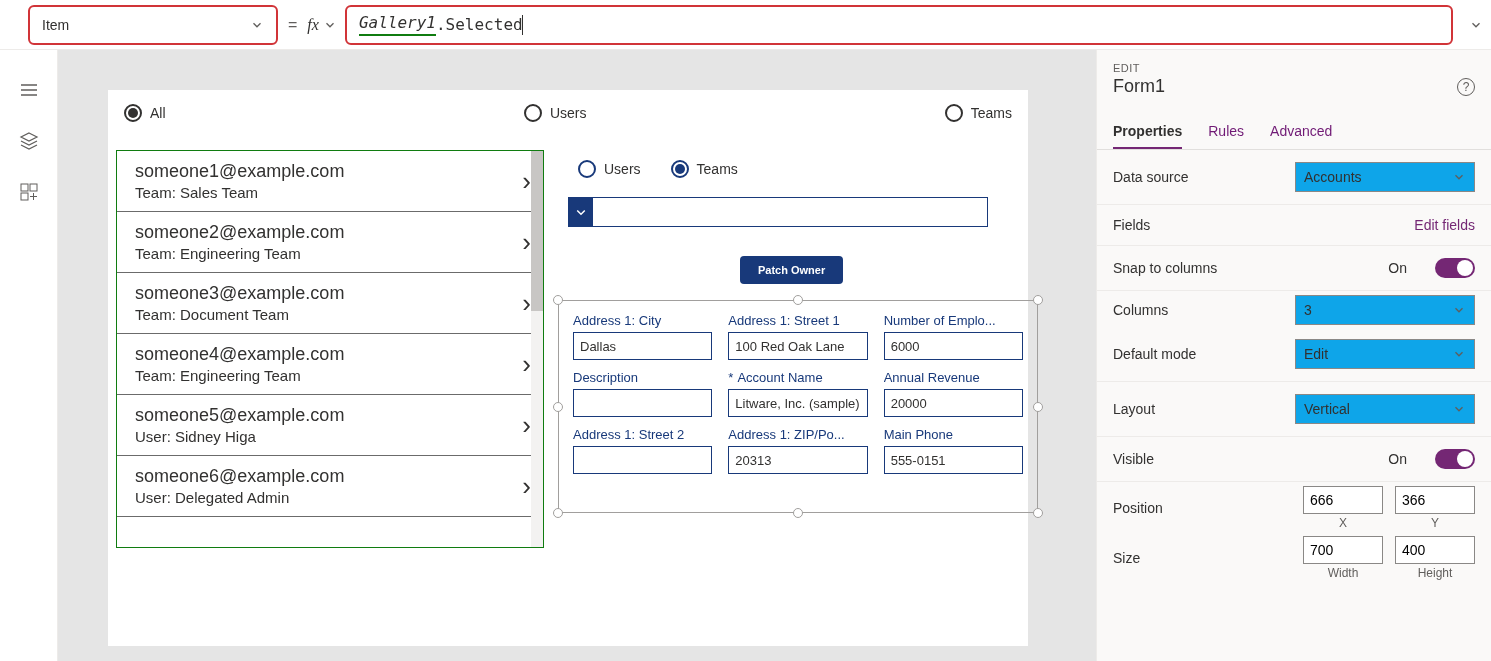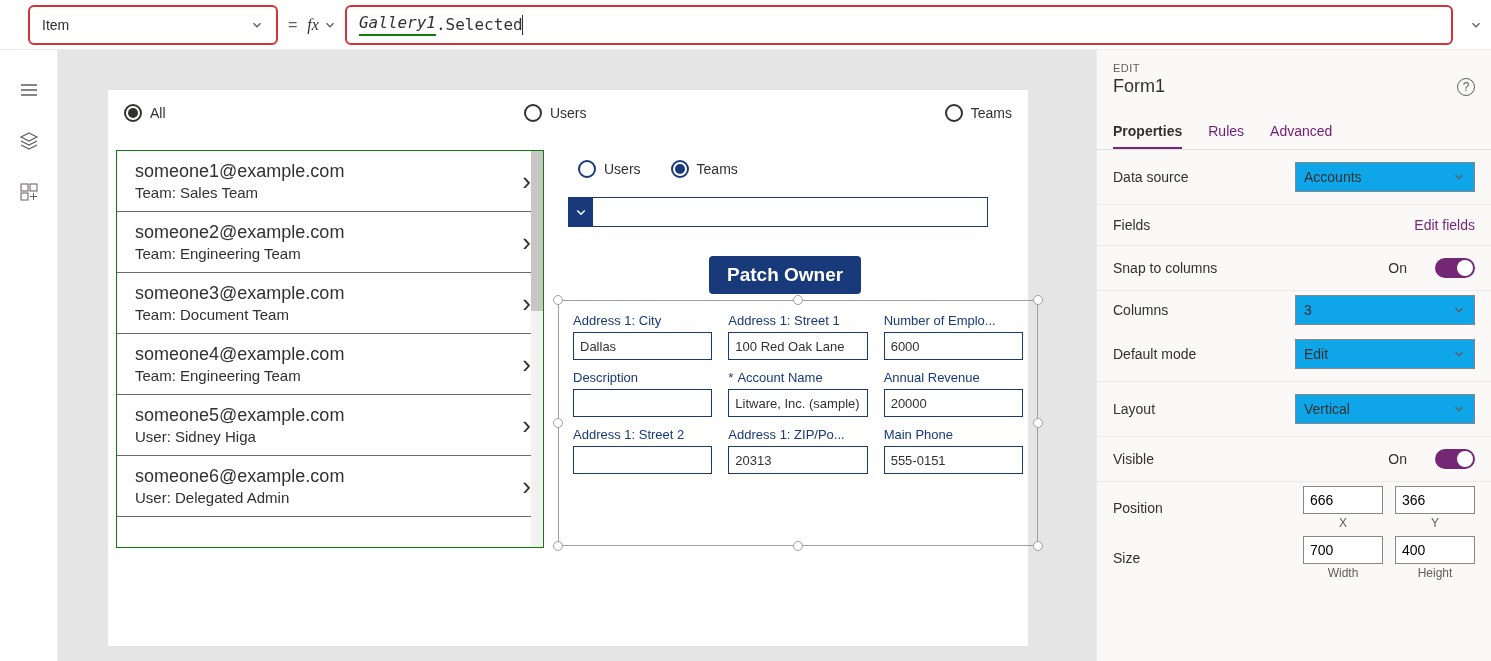--- a/index.html
+++ b/index.html
@@ -43,23 +43,23 @@
 
 .scrollbar-fake { position:absolute; right:0; top:0; width:12px; height:100%; background:#f3f2f1; }
 .scroll-thumb { position:absolute; right:0; top:0; width:12px; height:160px; background:#c8c6c4; }
 
 .form-radios { position:absolute; left:470px; top:140px; display:flex; gap:30px; align-items:center;}
 .combo { position:absolute; left:460px; top:175px; width:420px; height:30px; border:1px solid #18397a; display:flex; align-items:center; }
 .combo-text { flex:1; padding:0 10px; font-size:14px; color:#323130; }
 .combo-text span { background:#a6c7ff; padding:1px 2px;}
 .combo-btn { width:24px; height:100%; background:#18397a; color:#fff; display:flex; align-items:center; justify-content:center; }
 
-.patch-btn { position:absolute; left:601px; top:240px; background:#18397a; color:#fff; padding:8px 18px; border-radius:4px; font-weight:600; font-size:19px; cursor:pointer; }
-
-.form { position:absolute; left:450px; top:282px; width:480px; height:246px; border:1px solid #a19f9d; padding:12px 14px; }
+.patch-btn { position:absolute; left:632px; top:240px; background:#18397a; color:#fff; padding:8px 18px; border-radius:4px; font-weight:600; font-size:11px; cursor:pointer; }
+
+.form { position:absolute; left:450px; top:282px; width:480px; height:213px; border:1px solid #a19f9d; padding:12px 14px; }
 .handle { position:absolute; width:10px; height:10px; border:1px solid #a19f9d; background:#fff; border-radius:50%; }
 .h-tl{top:-6px;left:-6px}.h-tr{top:-6px;right:-6px}.h-bl{bottom:-6px;left:-6px}.h-br{bottom:-6px;right:-6px}
 .h-t{top:-6px;left:50%;transform:translateX(-50%)}.h-b{bottom:-6px;left:50%;transform:translateX(-50%)}
 .h-l{left:-6px;top:50%;transform:translateY(-50%)}.h-r{right:-6px;top:50%;transform:translateY(-50%)}
 
 .form-grid { display:grid; grid-template-columns:1fr 1fr 1fr; gap:10px 16px; }
 .field .lbl { color:#18397a; font-size:13px; margin-bottom:4px; display:flex; gap:4px; white-space:nowrap; overflow:hidden; text-overflow:ellipsis;}
 .field .req { color:#18397a; }
 .field input { width:100%; height:28px; border:1px solid #18397a; padding:0 6px; font-size:13px; color:#323130; }
 

